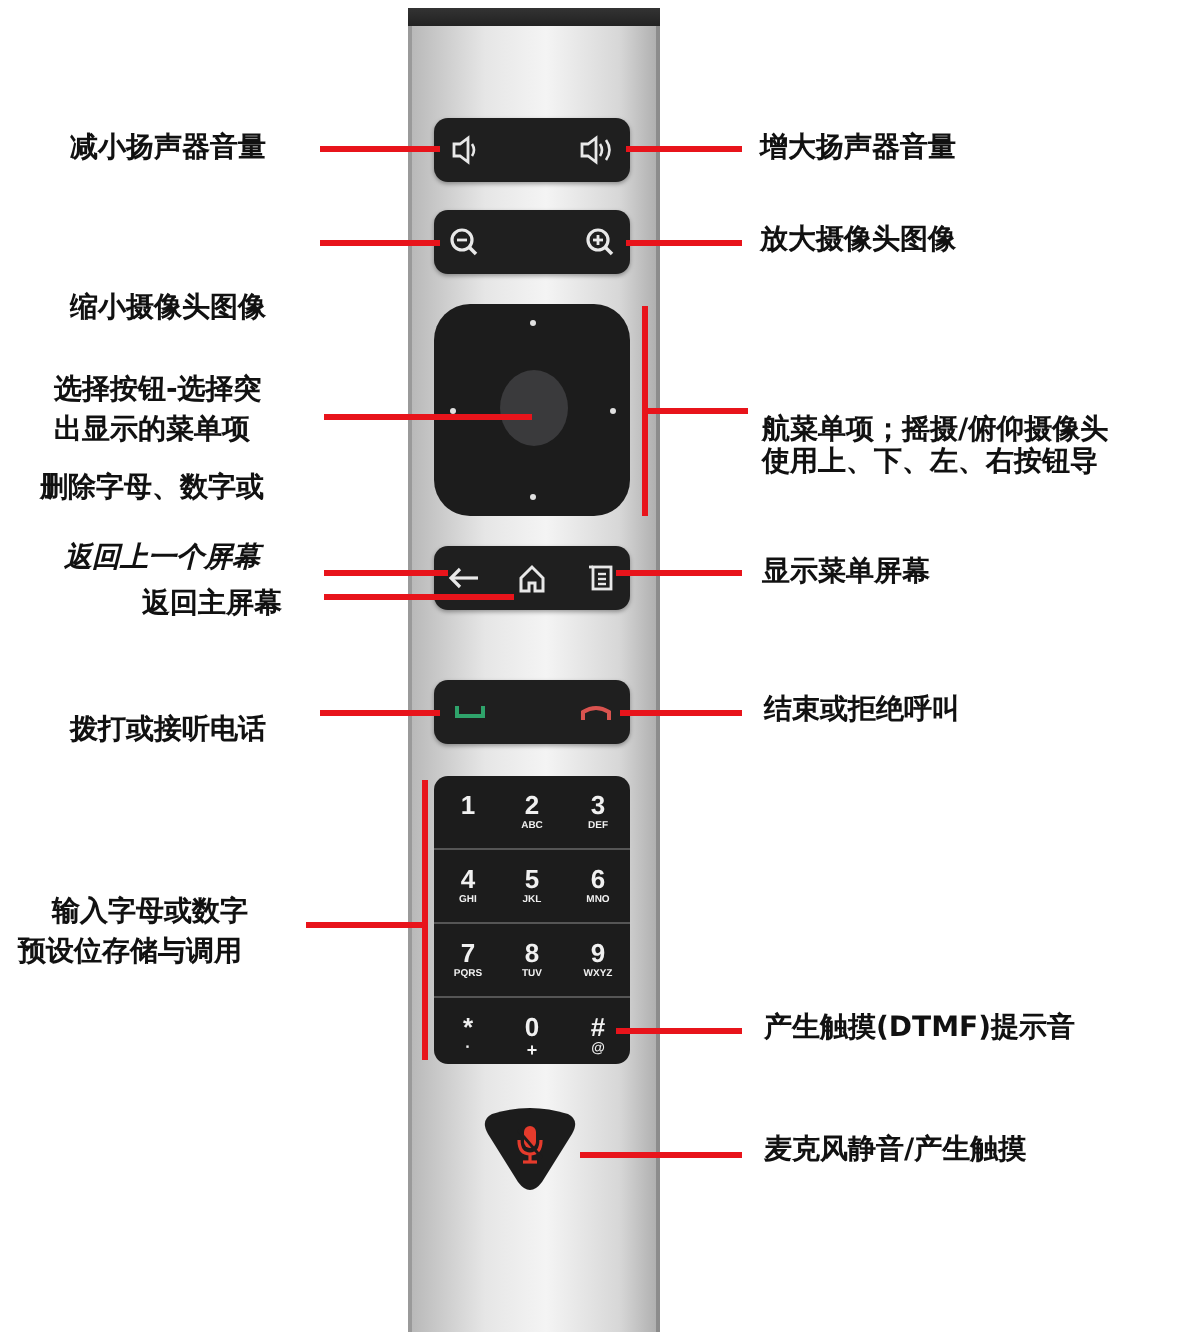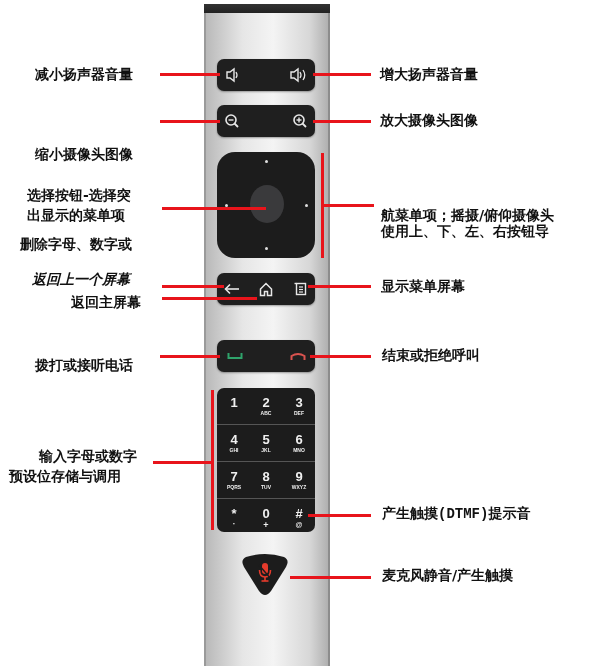--- a/index.html
+++ b/index.html
@@ -198,21 +198,21 @@
 <div class="label" style="left:20px;top:235px;">删除字母、数字或</div>
 <div class="label" style="left:32px;top:270px;font-style:italic;">返回上一个屏幕</div>
 <div class="line" style="left:162px;top:285px;width:62px;"></div>
 
 <div class="label" style="left:71px;top:293px;">返回主屏幕</div>
 <div class="line" style="left:162px;top:297px;width:95px;"></div>
 
 <div class="label" style="left:35px;top:356px;">拨打或接听电话</div>
 <div class="line" style="left:160px;top:355px;width:60px;"></div>
 
-<div class="label" style="left:39px;top:447px;">输入字母或数字</div>
+<div class="label" style="left:26px;top:447px;">输入字母或数字</div>
 <div class="label" style="left:9px;top:467px;text-align:right;">预设位存储与调用</div>
 <div class="line" style="left:153px;top:461px;width:60px;"></div>
 <div class="vline" style="left:211px;top:390px;height:140px;"></div>
 
 <div class="line" style="left:313px;top:73px;width:58px;"></div>
 <div class="label" style="left:380px;top:65px;">增大扬声器音量</div>
 
 <div class="line" style="left:313px;top:120px;width:58px;"></div>
 <div class="label" style="left:380px;top:111px;">放大摄像头图像</div>
 
@@ -221,16 +221,16 @@
 <div class="label" style="left:381px;top:186px;margin-top:36px;">使用上、下、左、右按钮导</div>
 <div class="label" style="left:381px;top:206px;">航菜单项；摇摄/俯仰摄像头</div>
 
 <div class="line" style="left:308px;top:285px;width:63px;"></div>
 <div class="label" style="left:381px;top:277px;">显示菜单屏幕</div>
 
 <div class="line" style="left:310px;top:355px;width:61px;"></div>
 <div class="label" style="left:382px;top:346px;">结束或拒绝呼叫</div>
 
 <div class="line" style="left:308px;top:514px;width:63px;"></div>
-<div class="label" style="left:382px;top:505px;font-family:Liberation Mono, monospace;">产生触摸(DTMF)提示音</div>
+<div class="label" style="left:382px;top:505px;">产生触摸(DTMF)提示音</div>
 
 <div class="line" style="left:290px;top:576px;width:81px;"></div>
 <div class="label" style="left:382px;top:566px;">麦克风静音/产生触摸</div>
 
 </body></html>

